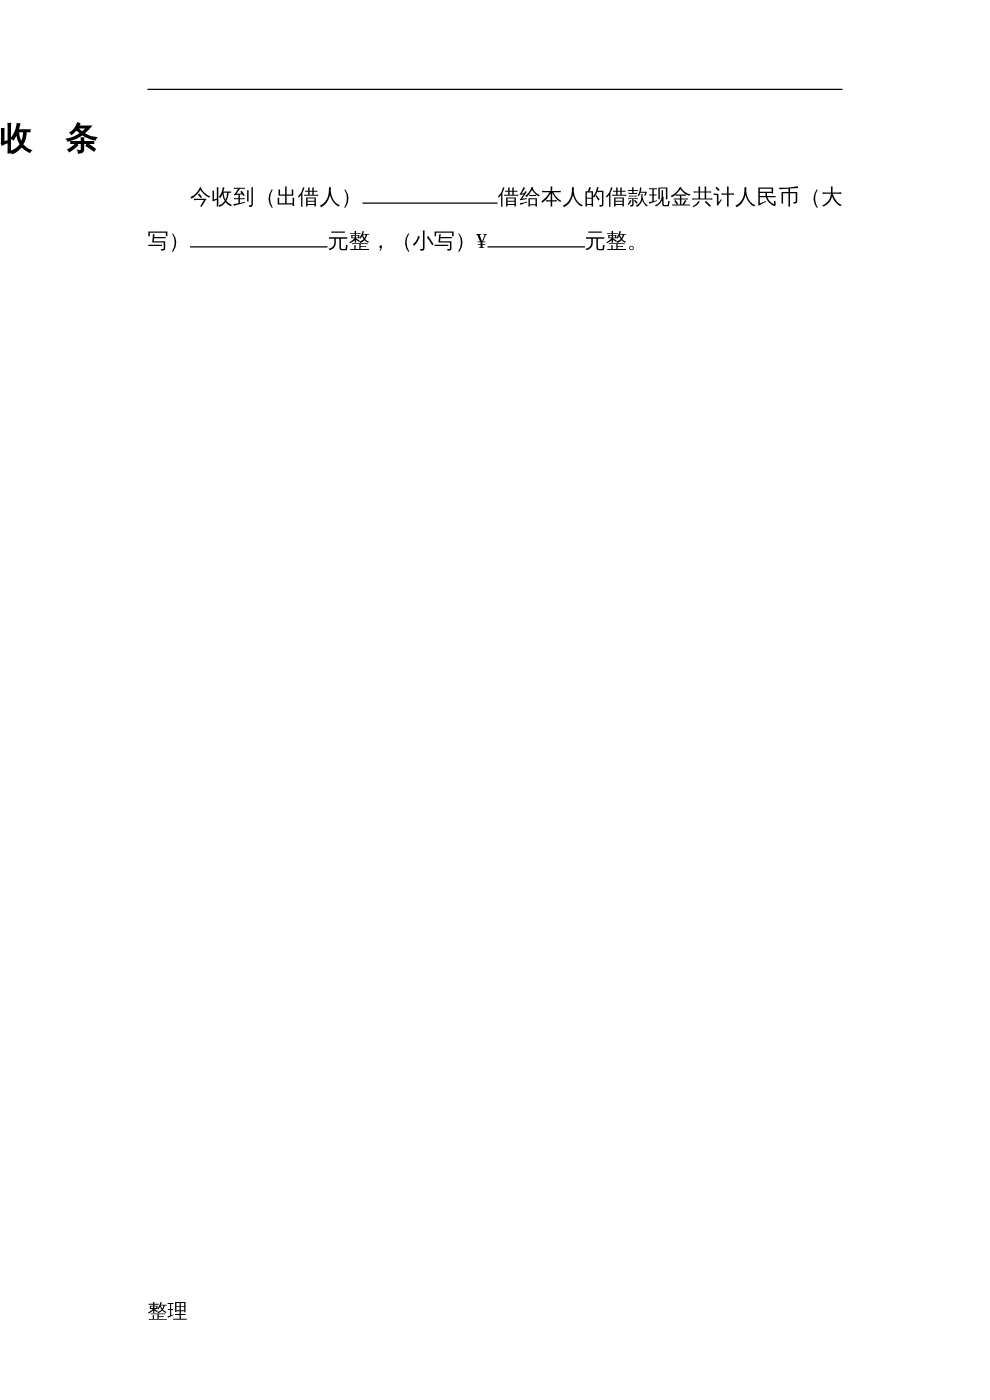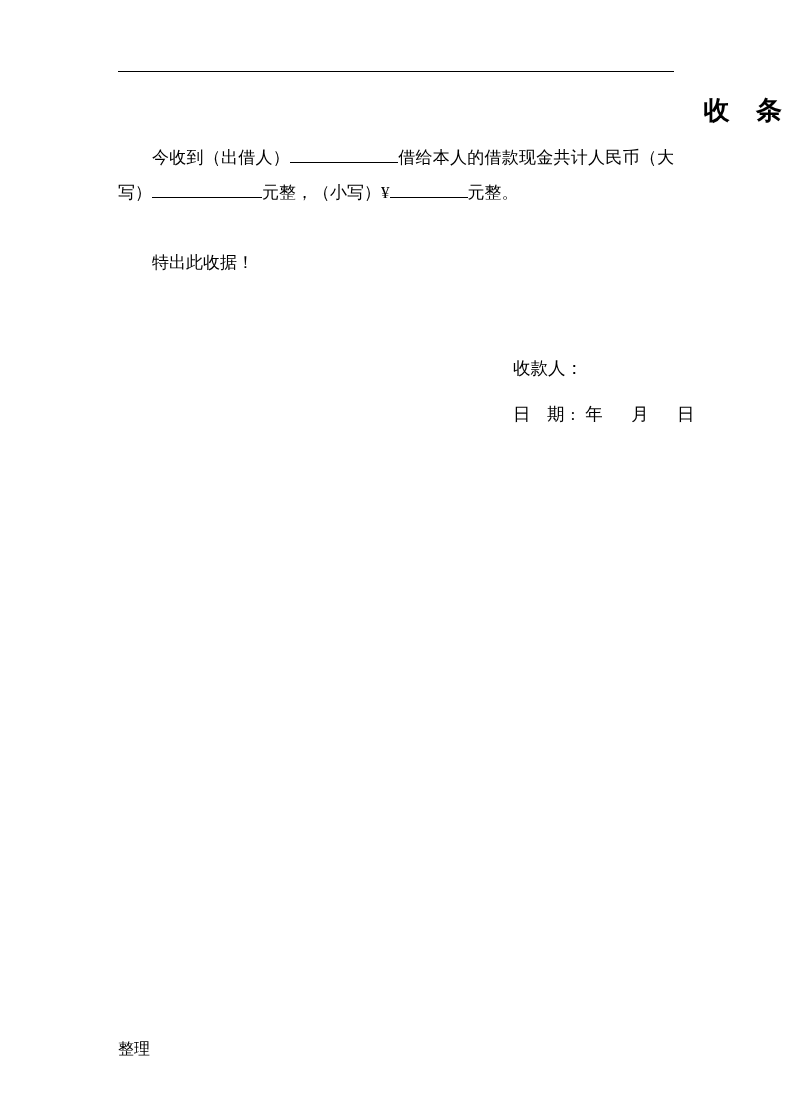--- a/index.html
+++ b/index.html
@@ -27,21 +27,21 @@
     top: 71px;
     width: 556px;
     height: 0;
     border-top: 1px solid #000000;
   }
   .doc-title {
     position: absolute;
     left: 0;
     top: 93px;
     width: 792px;
-    text-align: right;
+    text-align: left;
     font-size: 26px;
     font-weight: bold;
     letter-spacing: 10px;
     font-family: "Liberation Serif", "DejaVu Serif", serif;
   }
   .body-block {
     position: absolute;
     left: 118px;
     top: 140px;
     width: 556px;
@@ -103,26 +103,21 @@
 
   <div class="top-rule"></div>
 
   <div class="doc-title">收  条</div>
 
   <div class="body-block">
     <p class="para indent"><span>今收到（出借人）</span><span class="blank blank-a"></span><span>借给本人的借款现金共计人民币（大写）</span><span class="blank blank-b"></span><span>元整，（小写）¥</span><span class="blank blank-c"></span><span>元整。</span></p>
 
     <div class="gap-1"></div>
 
-    <p class="para indent">特出此收据！</p>
 
     <div class="gap-2"></div>
 
   </div>
 
-  <div class="sign-block">
-    <div class="sign-line">收款人：</div>
-    <div class="date-line"><span class="date-label">日 期:</span><span class="date-fields">年 月 日</span></div>
-  </div>
 
   <div class="footer-note">整理</div>
 
 </div>
 
 </body></html>

